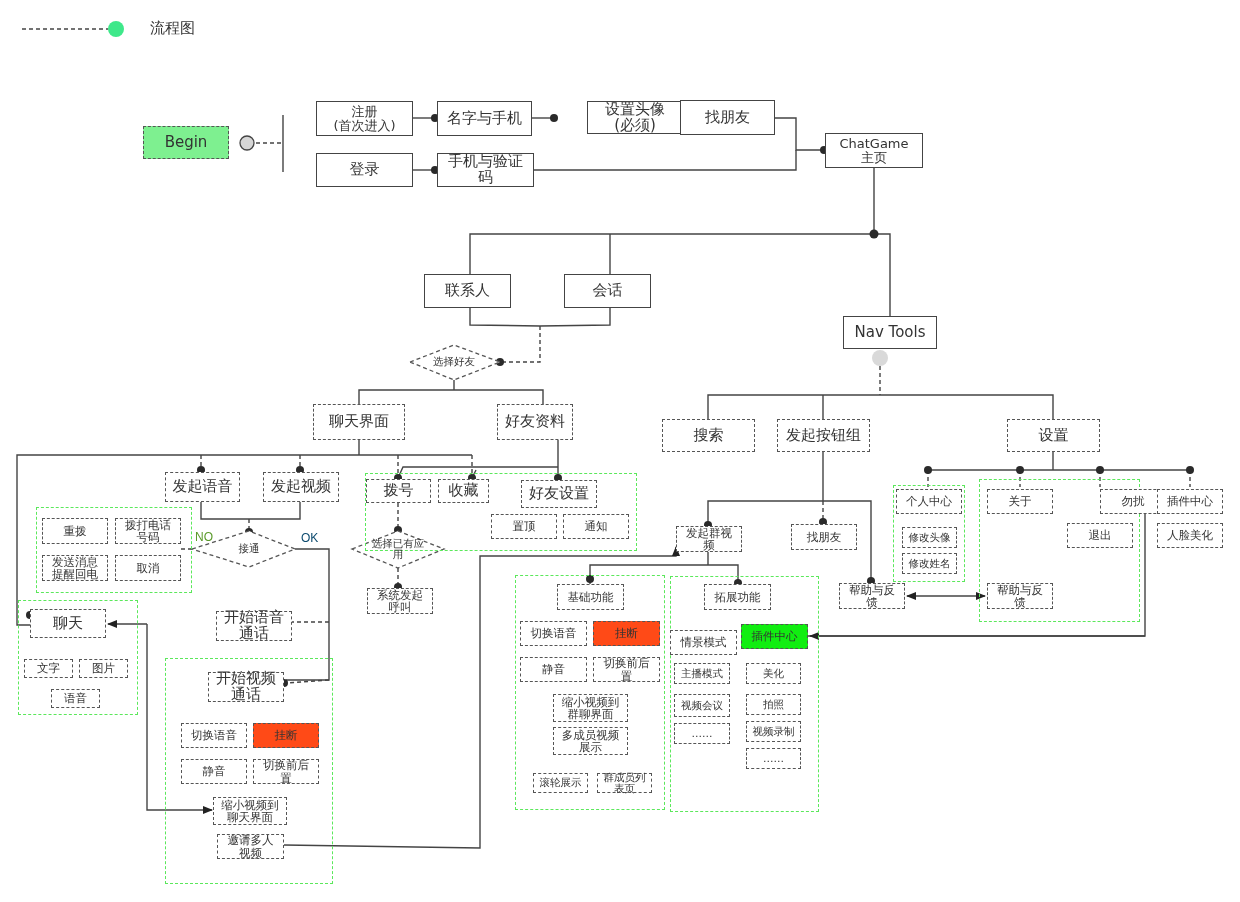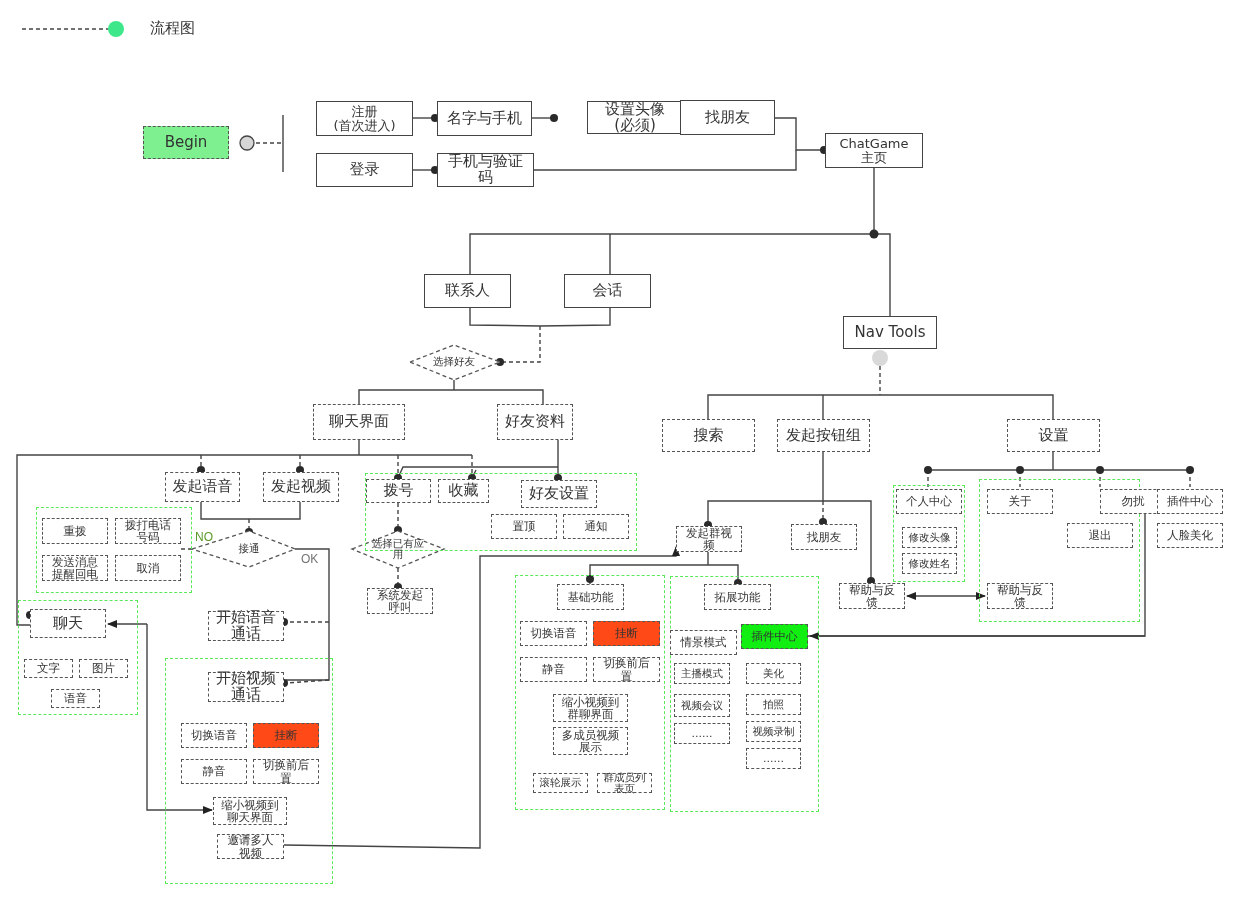--- a/index.html
+++ b/index.html
@@ -167,32 +167,32 @@
 <div class="node solid f16" style="left:564px;top:274px;width:87px;height:34px;">会话</div>
 <div class="node f11" style="left:426px;top:355px;width:56px;height:14px;background:transparent;">选择好友</div>
 <div class="node solid f16" style="left:843px;top:316px;width:94px;height:33px;">Nav Tools</div>
 
 <div class="node dash f16" style="left:313px;top:404px;width:92px;height:36px;">聊天界面</div>
 <div class="node dash f16" style="left:497px;top:404px;width:76px;height:36px;">好友资料</div>
 <div class="node dash f16" style="left:165px;top:472px;width:75px;height:30px;">发起语音</div>
 <div class="node dash f16" style="left:263px;top:472px;width:76px;height:30px;">发起视频</div>
 <div class="node f11" style="left:230px;top:542px;width:38px;height:14px;background:transparent;">接通</div>
 <span class="lbl" style="left: 195px; top: 530px; color: rgb(90, 154, 42);">NO</span>
-<span class="lbl" style="left: 301px; top: 552px; color: #737373;">OK</span>
+<span class="lbl" style="left: 301px; top: 531px; color: #0c4a6e;">OK</span>
 <div class="node dash f12" style="left:42px;top:518px;width:66px;height:26px;">重拨</div>
 <div class="node dash f12" style="left:115px;top:518px;width:66px;height:26px;">拨打电话
 号码</div>
 <div class="node dash f12" style="left:42px;top:555px;width:66px;height:26px;">发送消息
 提醒回电</div>
 <div class="node dash f12" style="left:115px;top:555px;width:66px;height:26px;">取消</div>
 <div class="node dash f16" style="left:30px;top:609px;width:76px;height:29px;">聊天</div>
 <div class="node dash f12" style="left:24px;top:659px;width:49px;height:19px;">文字</div>
 <div class="node dash f12" style="left:79px;top:659px;width:49px;height:19px;">图片</div>
 <div class="node dash f12" style="left:51px;top:689px;width:49px;height:19px;">语音</div>
-<div class="node dash f16" style="left:208px;top:611px;width:76px;height:30px;">开始语音
+<div class="node dash f16" style="left:216px;top:611px;width:76px;height:30px;">开始语音
 通话</div>
 <div class="node dash f16" style="left:208px;top:672px;width:76px;height:30px;">开始视频
 通话</div>
 <div class="node dash f12" style="left:181px;top:723px;width:66px;height:25px;">切换语音</div>
 <div class="node dash f12" style="left:253px;top:723px;width:66px;height:25px;background:#ff4a17;">挂断</div>
 <div class="node dash f12" style="left:181px;top:759px;width:66px;height:25px;">静音</div>
 <div class="node dash f12" style="left:253px;top:759px;width:66px;height:25px;">切换前后
 置</div>
 <div class="node dash f12" style="left:213px;top:797px;width:74px;height:28px;">缩小视频到
 聊天界面</div>

